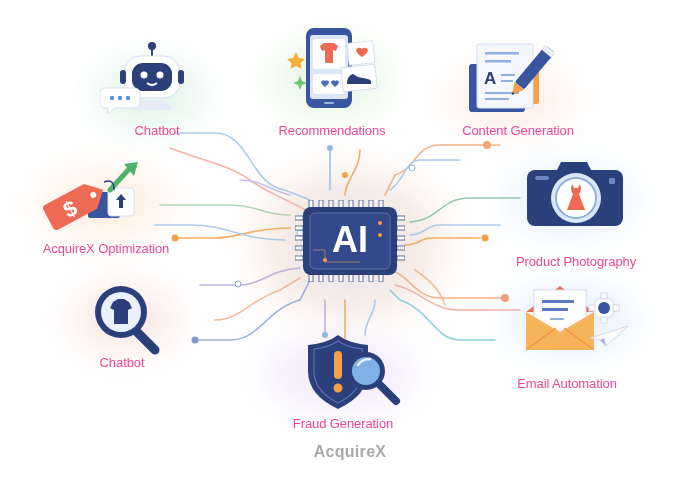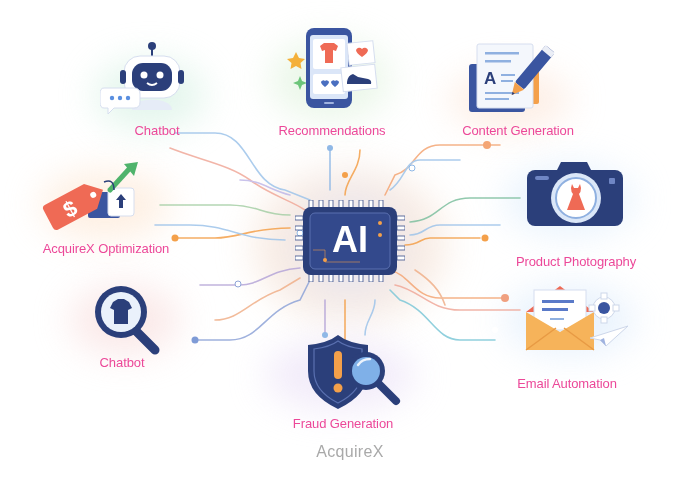--- a/index.html
+++ b/index.html
@@ -2,21 +2,21 @@
 <html><head>
 <meta charset="utf-8">
 <style>
   html, body { margin:0; padding:0; }
   body { width:700px; height:500px; background:#ffffff; position:relative; overflow:hidden; font-family:"Liberation Sans", sans-serif; }
   .canvas { position:absolute; left:0; top:0; width:700px; height:500px; }
   .glow { position:absolute; border-radius:50%; filter:blur(18px); opacity:0.55; }
   .node { position:absolute; text-align:center; }
   .node-label { position:absolute; font-size:13px; color:#ec4899; white-space:nowrap; transform:translateX(-50%); letter-spacing:-0.1px; }
   .icon { position:absolute; }
-  .brand { position:absolute; left:0; width:700px; top:443px; text-align:center; font-size:16px; font-weight:normal; color:#a9a9a9; letter-spacing:0.3px; }
+  .brand { position:absolute; left:0; width:700px; top:443px; text-align:center; font-size:16px; font-weight:bold; color:#a9a9a9; letter-spacing:0.3px; }
 </style>
 </head>
 <body>
 
 <div class="canvas">
 
   <div class="glow" style="left:250px;top:170px;width:200px;height:150px;background:radial-gradient(circle,#c9d0f5,#f3d9c6 60%,transparent);"></div>
   <div class="glow" style="left:95px;top:60px;width:110px;height:70px;background:#cdeedd;"></div>
   <div class="glow" style="left:270px;top:40px;width:120px;height:80px;background:#d9f0d6;"></div>
   <div class="glow" style="left:450px;top:70px;width:120px;height:60px;background:#fbe0cf;"></div>

